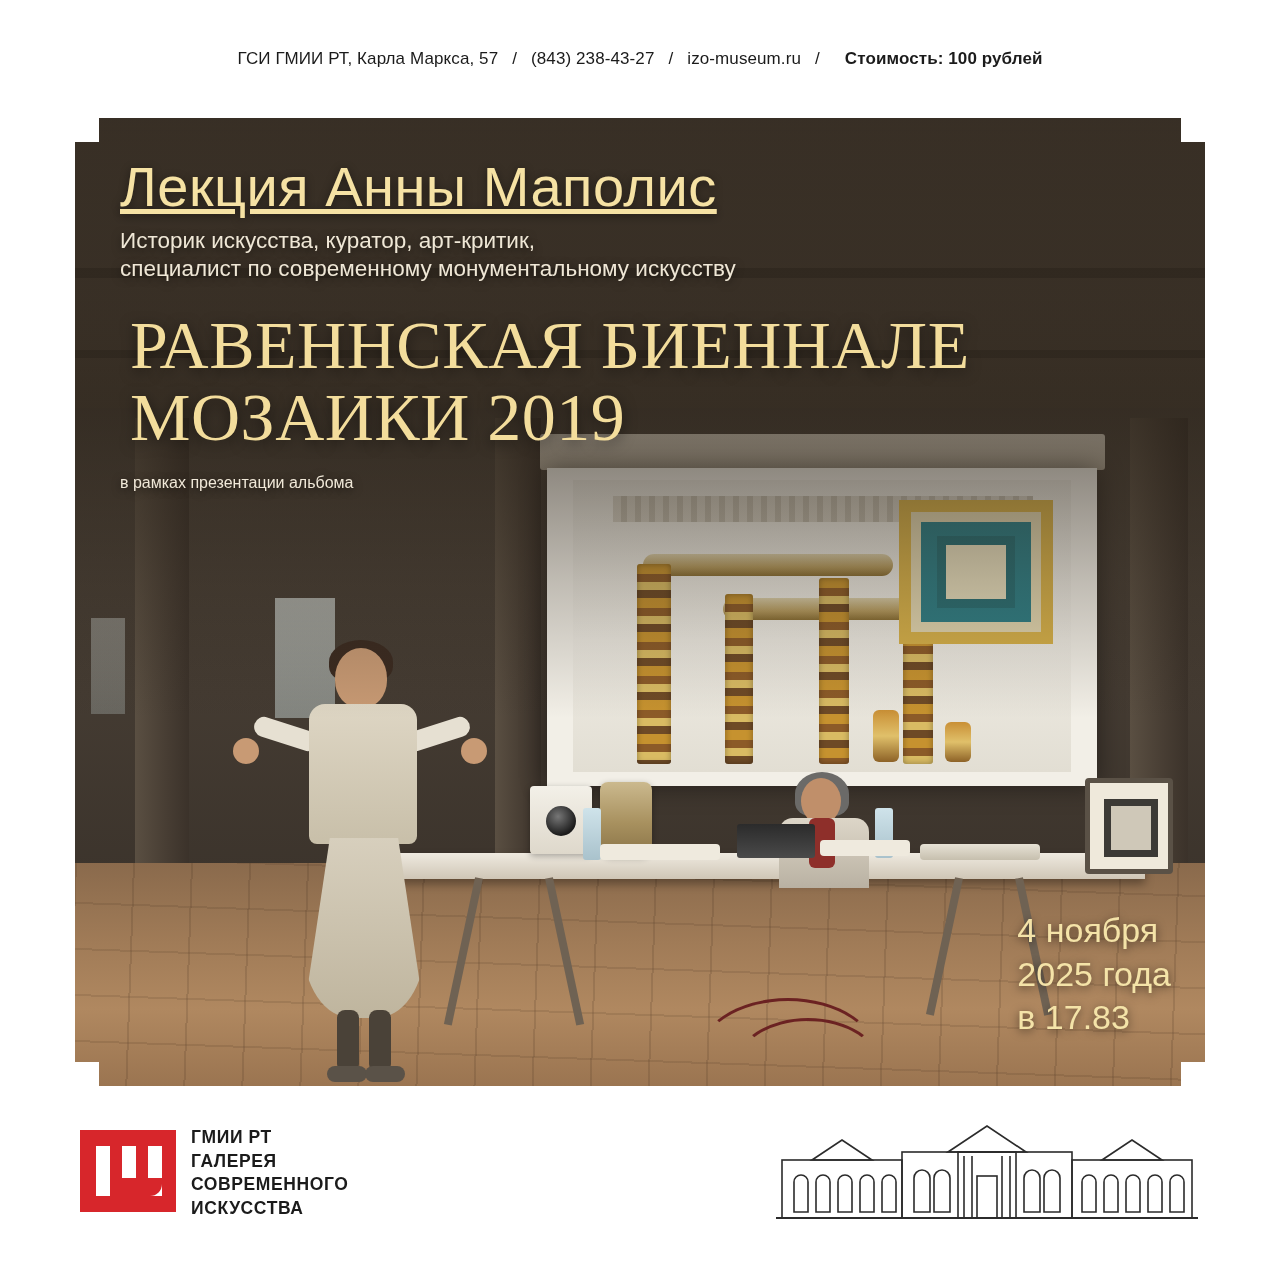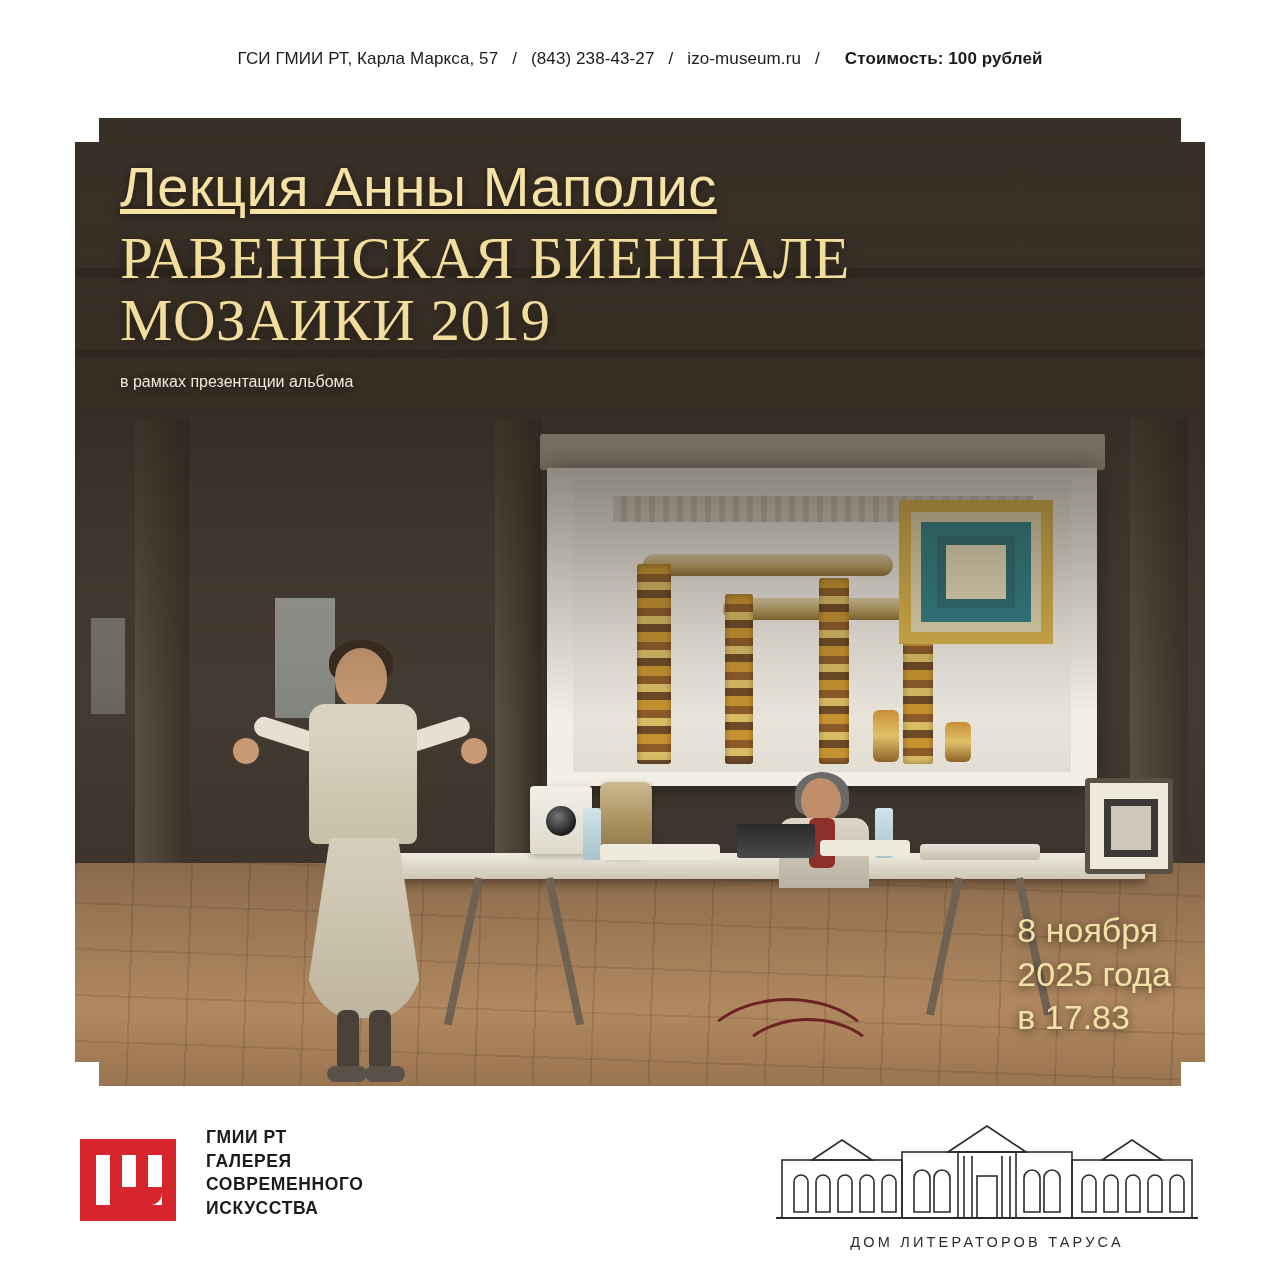--- a/index.html
+++ b/index.html
@@ -381,25 +381,25 @@
   }
   .lecture-sub {
     font-size: 22.5px;
     color: #efe7d6;
     line-height: 1.25;
     margin: 0 0 26px 0;
     text-shadow: 0 2px 8px rgba(0,0,0,.5);
   }
   .main-title {
     font-family: "Liberation Serif", serif;
-    font-size: 59px;
+    font-size: 68px;
     color: #f3dd9c;
     line-height: 1.06;
     letter-spacing: 0.5px;
-    margin: 0 0 20px 0;
+    margin: 0 0 20px 10px;
     text-shadow: 0 3px 14px rgba(0,0,0,.5);
   }
   .album-note {
     font-size: 16px;
     color: #f0e8d8;
     line-height: 1.3;
     text-shadow: 0 2px 8px rgba(0,0,0,.55);
   }
   .date-block {
     position: absolute;
@@ -418,22 +418,22 @@
     left: 0;
     top: 1086px;
     width: 1280px;
     height: 194px;
   }
   .logo-left {
     position: absolute;
     left: 80px;
     top: 36px;
     display: flex;
-    align-items: flex-end;
-    gap: 30px;
+    align-items: center;
+    gap: 15px;
   }
   .logo-mark {
     width: 96px;
     height: 82px;
     background: #d7262b;
     position: relative;
   }
   .logo-mark::before {
     content: "";
     position: absolute;
@@ -560,31 +560,35 @@
     <div class="obj obj-tray"></div>
     <div class="obj obj-artwork"></div>
     <div class="cable" style="left:620px;top:880px;width:180px;height:120px;"></div>
     <div class="cable" style="left:660px;top:900px;width:140px;height:90px;"></div>
   </div>
 
   <div class="poster-shade"></div>
 
   <div class="txt-wrap">
     <h1 class="lecture-title">Лекция Анны Маполис</h1>
+    <p class="lecture-sub">
+      <span>Историк искусства, куратор, арт-критик,</span><br>
+      <span>специалист по современному монументальному искусству</span>
+    </p>
     <div class="main-title">
       <div>РАВЕННСКАЯ БИЕННАЛЕ</div>
       <div>МОЗАИКИ 2019</div>
     </div>
     <div class="album-note">
       <div>в рамках презентации альбома</div>
     </div>
   </div>
 
   <div class="date-block">
-    <div>8 ноября</div>
+    <div>4 ноября</div>
     <div>2025 года</div>
     <div>в 17.83</div>
   </div>
 </div>
 
 <div class="footer">
 
   <div class="logo-left">
     <div class="logo-mark"></div>
     <div class="logo-text">
@@ -628,15 +632,14 @@
         <path d="M272 96 L272 62 A8 8 0 0 1 288 62 L288 96 Z"></path>
 
         <line x1="192" y1="40" x2="192" y2="102"></line>
         <line x1="200" y1="40" x2="200" y2="102"></line>
         <line x1="230" y1="40" x2="230" y2="102"></line>
         <line x1="238" y1="40" x2="238" y2="102"></line>
 
         <line x1="4" y1="102" x2="426" y2="102" stroke-width="2"></line>
       </g>
     </svg>
-    <div class="house-caption">ДОМ ЛИТЕРАТОРОВ ТАРУСА</div>
   </div>
 </div>
 
 </body></html>

